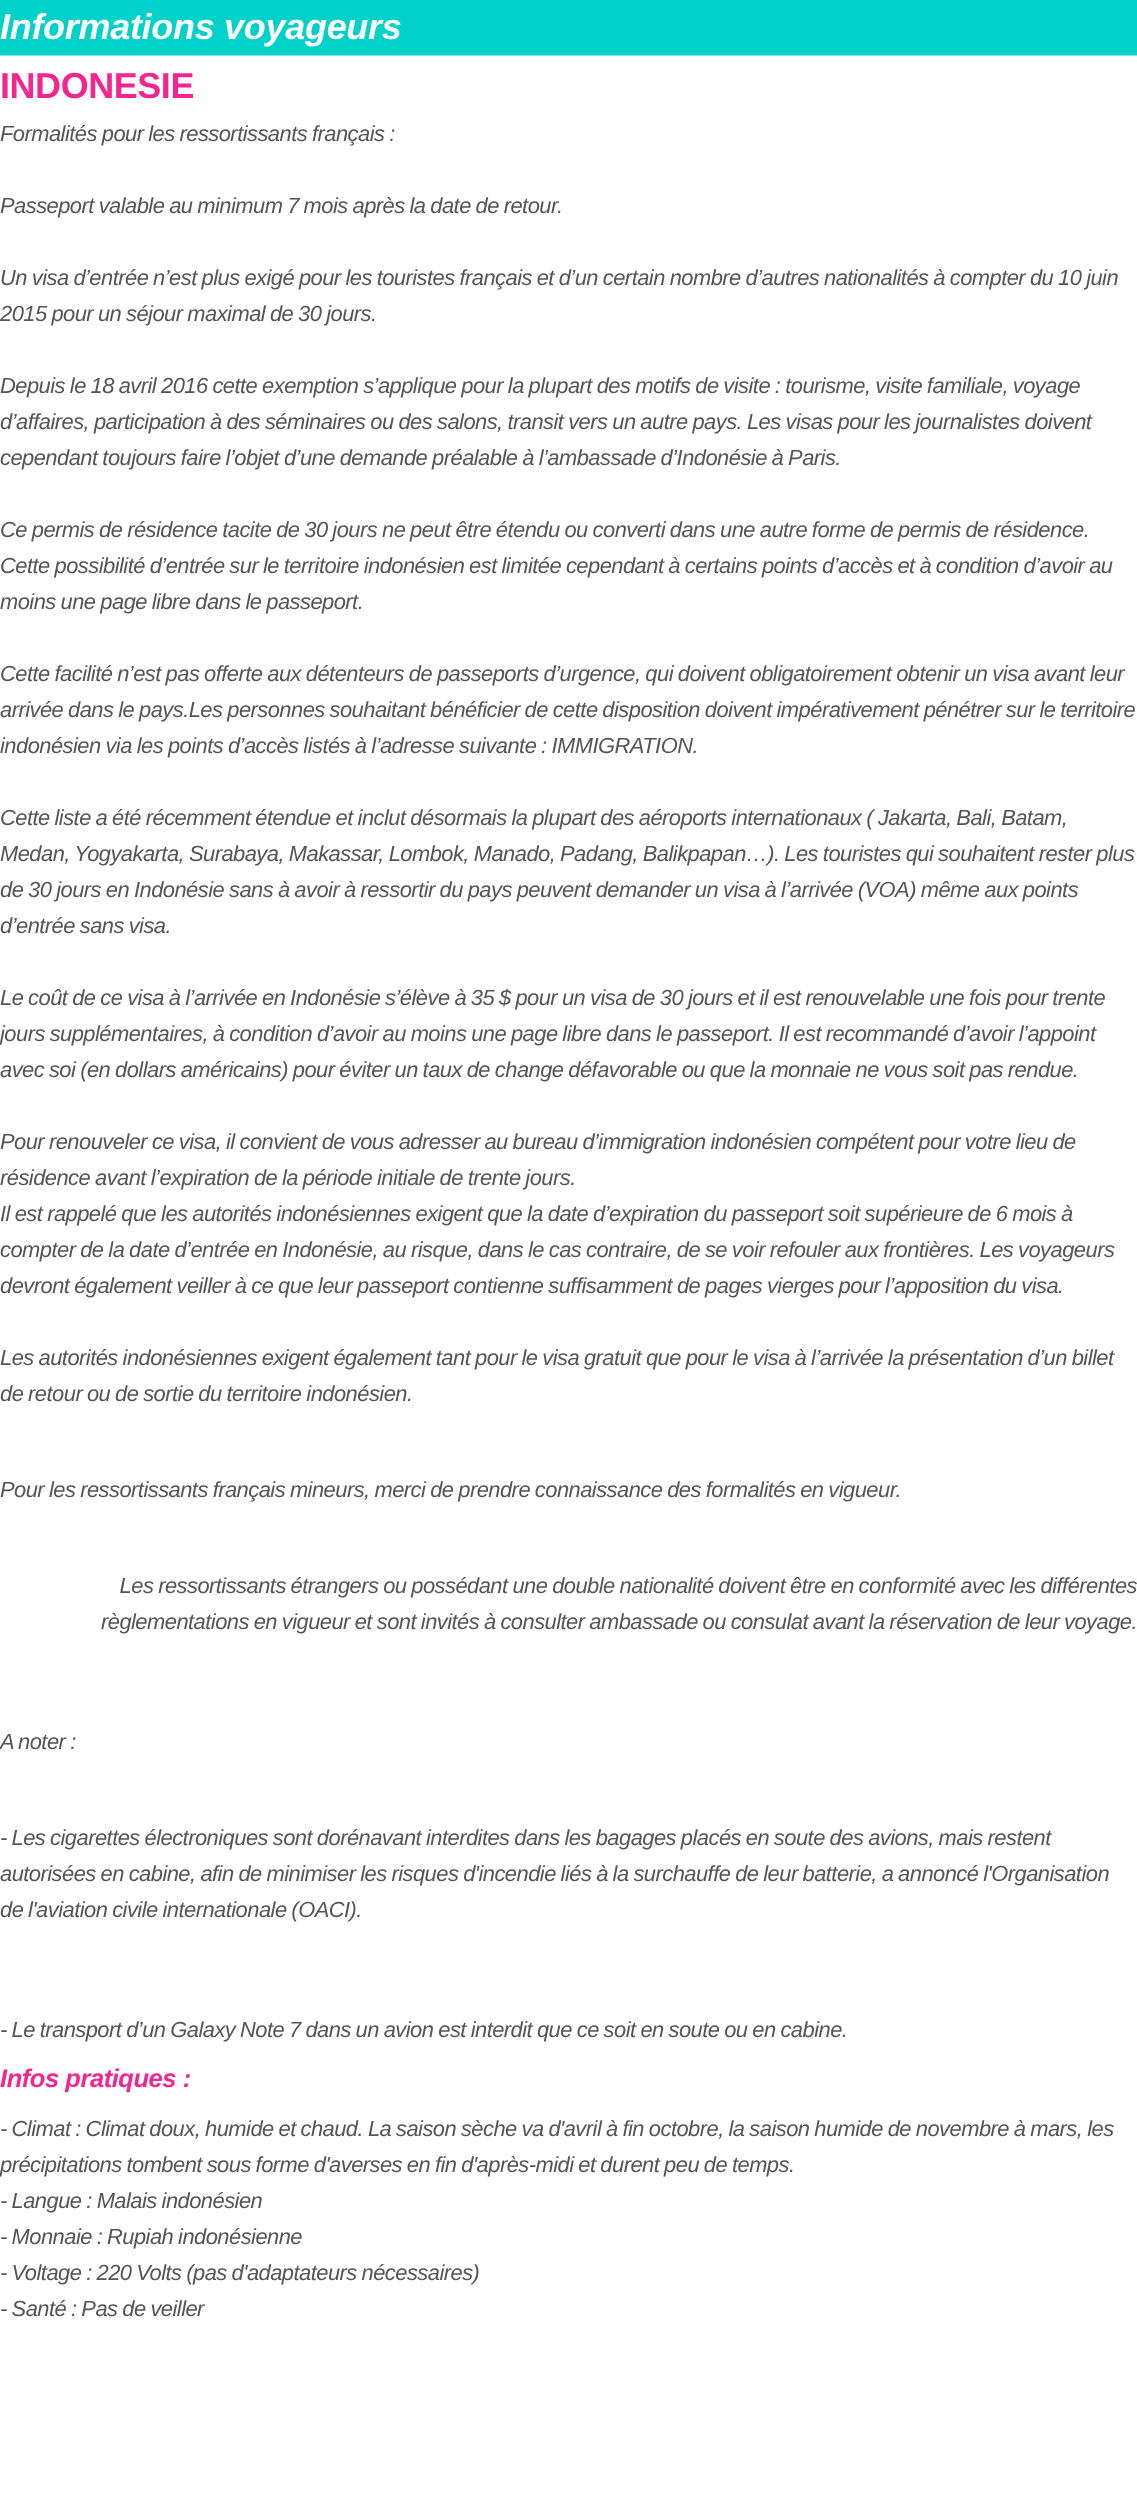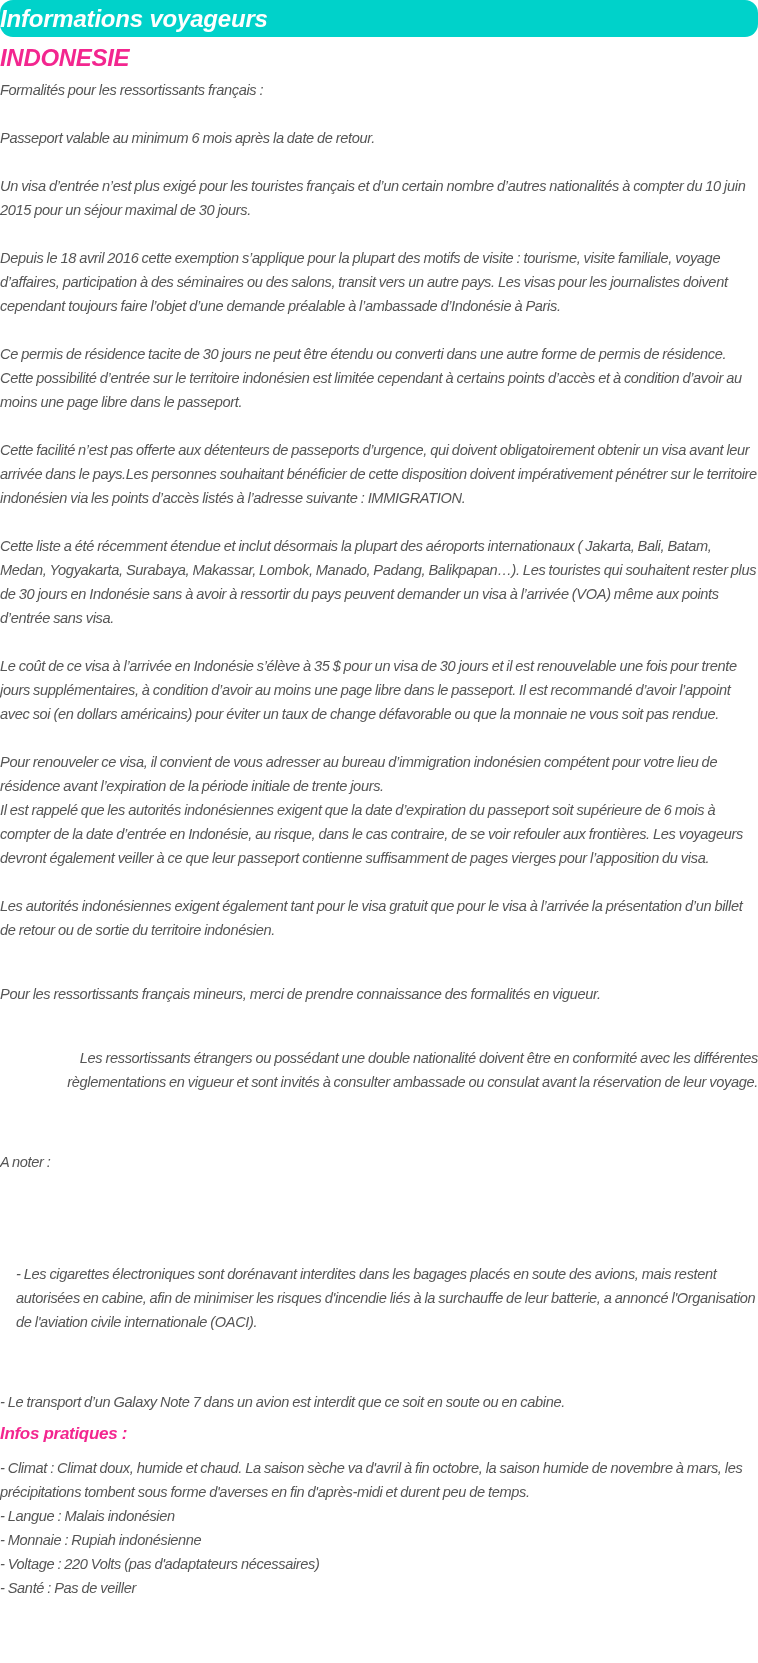--- a/index.html
+++ b/index.html
@@ -1,51 +1,51 @@
 <!DOCTYPE html>
 <html><head>
 <meta charset="utf-8">
 <style>
   html, body { margin: 0; padding: 0; background: #ffffff; }
   body { width: 758px; min-height: 1663px; font-family: "Liberation Sans", "DejaVu Sans", sans-serif; overflow: hidden; }
-  .header-bar { height: 37px; background: #00d2ca; display: flex; align-items: center; border-radius: 13px; }
+  .header-bar { height: 37px; background: #00d2ca; display: flex; align-items: center; }
   .header-title { color: #ffffff; font-style: italic; font-weight: bold; font-size: 24px; margin-left: 15px; letter-spacing: -0.2px; line-height: 37px; }
   .content { padding: 0 0 0 0; }
-  .country-title { color: #f3268f; font-style: italic; font-weight: bold; font-size: 24px; margin: 6px 0 0 0; line-height: 30px; letter-spacing: -0.3px; }
+  .country-title { color: #f3268f; font-weight: bold; font-size: 24px; margin: 6px 0 0 0; line-height: 30px; letter-spacing: -0.3px; }
   .section-title { color: #f3268f; font-style: italic; font-weight: bold; font-size: 17px; margin: 0; line-height: 30px; letter-spacing: -0.3px; }
   p { margin: 0; color: #555555; font-style: italic; font-size: 14.6px; line-height: 24px; letter-spacing: -0.35px; word-spacing: -0.5px; }
   .practical-list { list-style: none; margin: 0; padding: 0; }
   .practical-list li { color: #555555; font-style: italic; font-size: 14.6px; line-height: 24px; letter-spacing: -0.35px; word-spacing: -0.5px; }
 </style>
 </head>
 <body>
 
 <header class="header-bar">
   <h1 class="header-title" style="margin:0;">Informations voyageurs</h1>
 </header>
 
 <main class="content">
   <h2 class="country-title">INDONESIE</h2>
 
   <p style="margin-top:5px;">Formalités pour les ressortissants français :</p>
 
-  <p style="margin-top:24px;">Passeport valable au minimum 6 mois après la date de retour.</p>
+  <p style="margin-top:24px;">Passeport valable au minimum 7 mois après la date de retour.</p>
   <p style="margin-top:24px;">Un visa d’entrée n’est plus exigé pour les touristes français et d’un certain nombre d’autres nationalités à compter du 10 juin 2015 pour un séjour maximal de 30 jours.</p>
   <p style="margin-top:24px;">Depuis le 18 avril 2016 cette exemption s’applique pour la plupart des motifs de visite : tourisme, visite familiale, voyage d’affaires, participation à des séminaires ou des salons, transit vers un autre pays. Les visas pour les journalistes doivent cependant toujours faire l’objet d’une demande préalable à l’ambassade d’Indonésie à Paris.</p>
   <p style="margin-top:24px;">Ce permis de résidence tacite de 30 jours ne peut être étendu ou converti dans une autre forme de permis de résidence. Cette possibilité d’entrée sur le territoire indonésien est limitée cependant à certains points d’accès et à condition d’avoir au moins une page libre dans le passeport.</p>
   <p style="margin-top:24px;">Cette facilité n’est pas offerte aux détenteurs de passeports d’urgence, qui doivent obligatoirement obtenir un visa avant leur arrivée dans le pays.Les personnes souhaitant bénéficier de cette disposition doivent impérativement pénétrer sur le territoire indonésien via les points d’accès listés à l’adresse suivante : IMMIGRATION.</p>
   <p style="margin-top:24px;">Cette liste a été récemment étendue et inclut désormais la plupart des aéroports internationaux ( Jakarta, Bali, Batam, Medan, Yogyakarta, Surabaya, Makassar, Lombok, Manado, Padang, Balikpapan…). Les touristes qui souhaitent rester plus de 30 jours en Indonésie sans à avoir à ressortir du pays peuvent demander un visa à l’arrivée (VOA) même aux points d’entrée sans visa.</p>
   <p style="margin-top:24px;">Le coût de ce visa à l’arrivée en Indonésie s’élève à 35 $ pour un visa de 30 jours et il est renouvelable une fois pour trente jours supplémentaires, à condition d’avoir au moins une page libre dans le passeport. Il est recommandé d’avoir l’appoint avec soi (en dollars américains) pour éviter un taux de change défavorable ou que la monnaie ne vous soit pas rendue.</p>
   <p style="margin-top:24px;">Pour renouveler ce visa, il convient de vous adresser au bureau d’immigration indonésien compétent pour votre lieu de résidence avant l’expiration de la période initiale de trente jours.</p>
   <p>Il est rappelé que les autorités indonésiennes exigent que la date d’expiration du passeport soit supérieure de 6 mois à compter de la date d’entrée en Indonésie, au risque, dans le cas contraire, de se voir refouler aux frontières. Les voyageurs devront également veiller à ce que leur passeport contienne suffisamment de pages vierges pour l’apposition du visa.</p>
   <p style="margin-top:24px;">Les autorités indonésiennes exigent également tant pour le visa gratuit que pour le visa à l’arrivée la présentation d’un billet de retour ou de sortie du territoire indonésien.</p>
   <p style="margin-top:40px;">Pour les ressortissants français mineurs, merci de prendre connaissance des formalités en vigueur.</p>
   <p style="margin-top:40px;text-align:right;">Les ressortissants étrangers ou possédant une double nationalité doivent être en conformité avec les différentes règlementations en vigueur et sont invités à consulter ambassade ou consulat avant la réservation de leur voyage.</p>
   <p style="margin-top:56px;">A noter :</p>
-  <p style="margin-top:88px;padding-left:16px;">- Les cigarettes électroniques sont dorénavant interdites dans les bagages placés en soute des avions, mais restent autorisées en cabine, afin de minimiser les risques d'incendie liés à la surchauffe de leur batterie, a annoncé l'Organisation de l'aviation civile internationale (OACI).</p>
+  <p style="margin-top:40px;">- Les cigarettes électroniques sont dorénavant interdites dans les bagages placés en soute des avions, mais restent autorisées en cabine, afin de minimiser les risques d'incendie liés à la surchauffe de leur batterie, a annoncé l'Organisation de l'aviation civile internationale (OACI).</p>
   <p style="margin-top:56px;">- Le transport d’un Galaxy Note 7 dans un avion est interdit que ce soit en soute ou en cabine.</p>
 
   <h2 class="section-title" style="margin-top:5px;">Infos pratiques :</h2>
 
   <ul class="practical-list" style="margin-top:7px;">
     <li>- Climat : Climat doux, humide et chaud. La saison sèche va d'avril à fin octobre, la saison humide de novembre à mars, les précipitations tombent sous forme d'averses en fin d'après-midi et durent peu de temps.</li>
     <li>- Langue : Malais indonésien</li>
     <li>- Monnaie : Rupiah indonésienne</li>
     <li>- Voltage : 220 Volts (pas d'adaptateurs nécessaires)</li>
     <li>- Santé : Pas de veiller</li>

